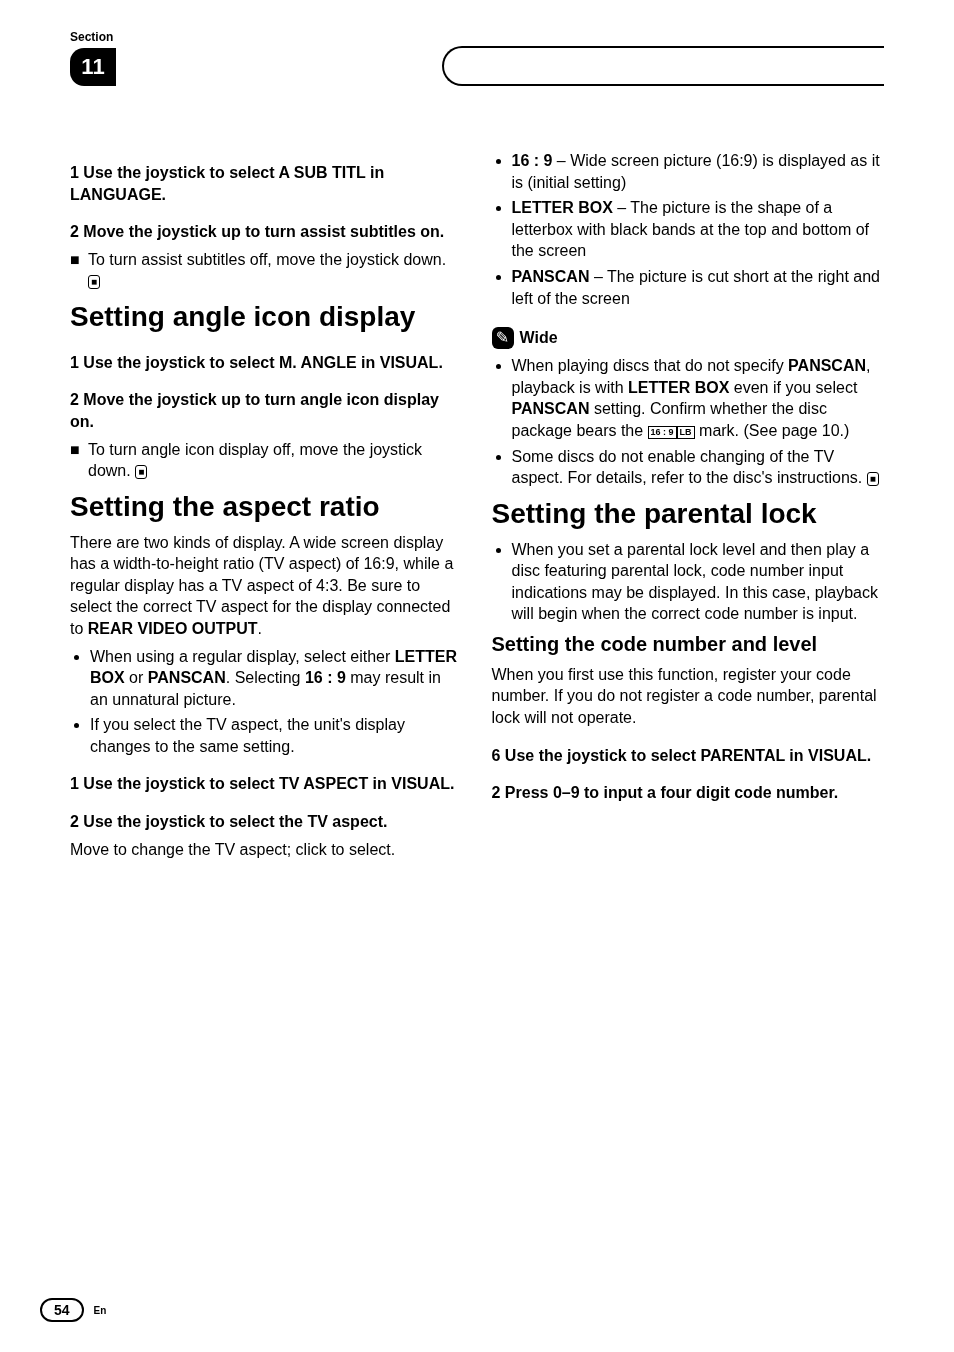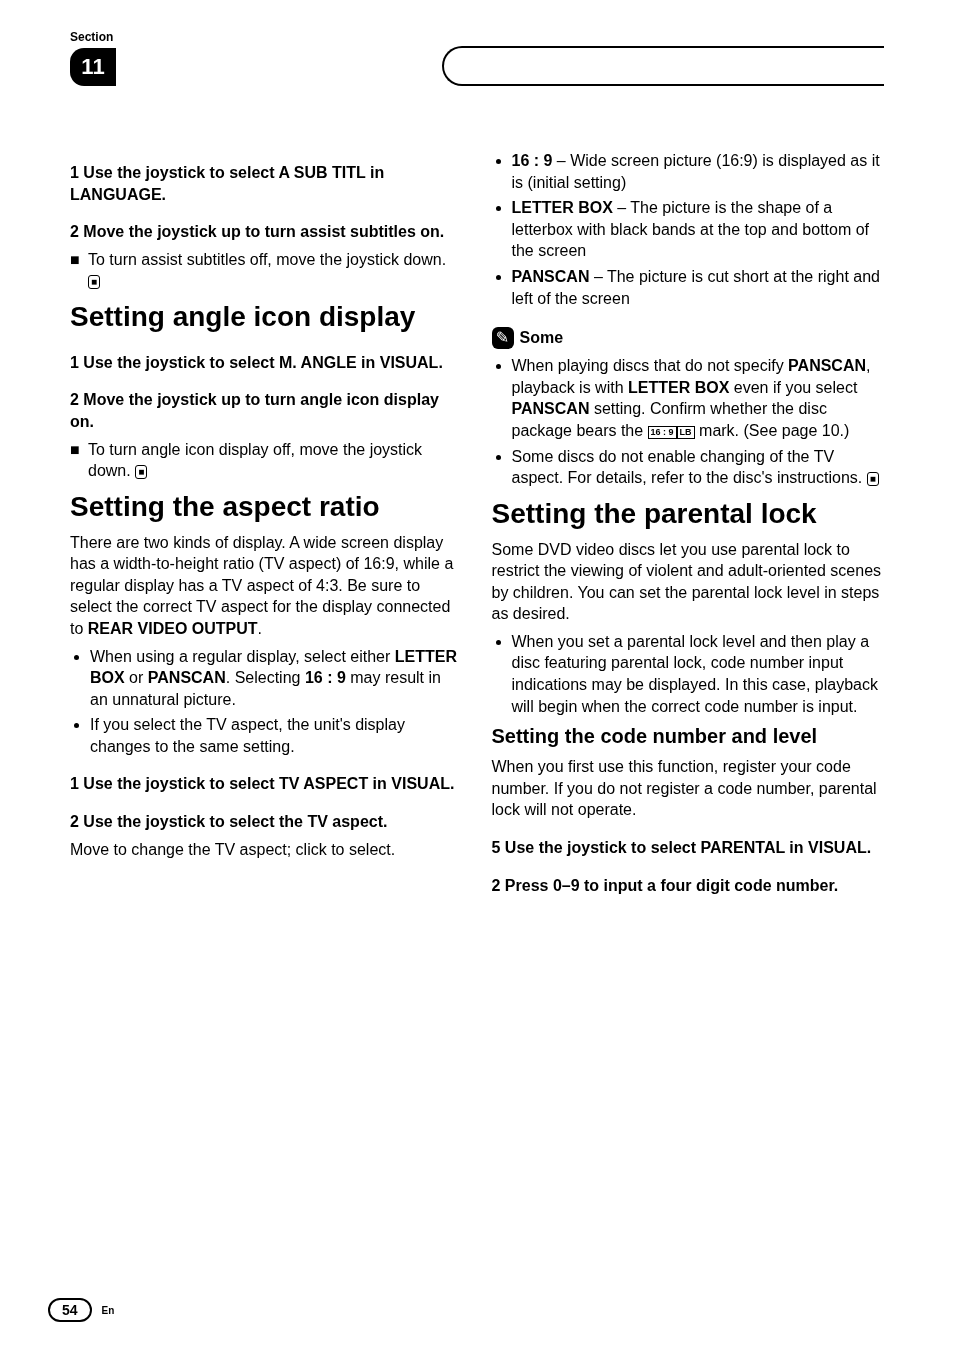--- a/index.html
+++ b/index.html
@@ -112,21 +112,21 @@
     height:22px;
     font-size:16px;
     display:flex;
     align-items:center;
     justify-content:center;
     transform: rotate(0deg);
   }
   .footer {
     position:absolute;
     bottom:30px;
-    left:48px;
+    left:40px;
     display:flex;
     align-items:center;
     gap:10px;
   }
   .page-num {
     border:2px solid #000;
     border-radius:14px;
     padding:2px 12px;
     font-weight:bold;
     font-size:14px;
@@ -216,45 +216,44 @@
         <li>
           <span class="sb">LETTER BOX</span><span> – The picture is the shape of a letterbox with black bands at the top and bottom of the screen</span>
         </li>
         <li>
           <span class="sb">PANSCAN</span><span> – The picture is cut short at the right and left of the screen</span>
         </li>
       </ul>
 
       <div class="notes-hdr">
         <span class="pencil-icon">✎</span>
-        <span class="sb">Some</span>
+        <span class="sb">Wide</span>
       </div>
       <ul class="dot-bullet">
         <li>
           <span>When playing discs that do not specify </span><span class="sb">PANSCAN</span><span>, playback is with </span><span class="sb">LETTER BOX</span><span> even if you select </span><span class="sb">PANSCAN</span><span> setting. Confirm whether the disc package bears the </span>
           <span class="lb-icon">16 : 9</span><span class="lb-icon">LB</span>
           <span> mark. (See page 10.)</span>
         </li>
         <li>
           <span>Some discs do not enable changing of the TV aspect. For details, refer to the disc's instructions.</span>
           <span class="square-icon">■</span>
         </li>
       </ul>
 
       <h2 class="big gap-big">Setting the parental lock</h2>
-      <p>Some DVD video discs let you use parental lock to restrict the viewing of violent and adult-oriented scenes by children. You can set the parental lock level in steps as desired.</p>
       <ul class="dot-bullet">
         <li>When you set a parental lock level and then play a disc featuring parental lock, code number input indications may be displayed. In this case, playback will begin when the correct code number is input.</li>
       </ul>
 
       <h3 class="sub gap-med">Setting the code number and level</h3>
       <p>When you first use this function, register your code number. If you do not register a code number, parental lock will not operate.</p>
 
       <div class="step-block">
-        <p class="step-lead">5     Use the joystick to select PARENTAL in VISUAL.</p>
+        <p class="step-lead">6     Use the joystick to select PARENTAL in VISUAL.</p>
       </div>
       <div class="step-block">
         <p class="step-lead">2     Press 0–9 to input a four digit code number.</p>
       </div>
 
     </div>
   </div>
 
   <div class="footer">
     <div class="page-num">54</div>

